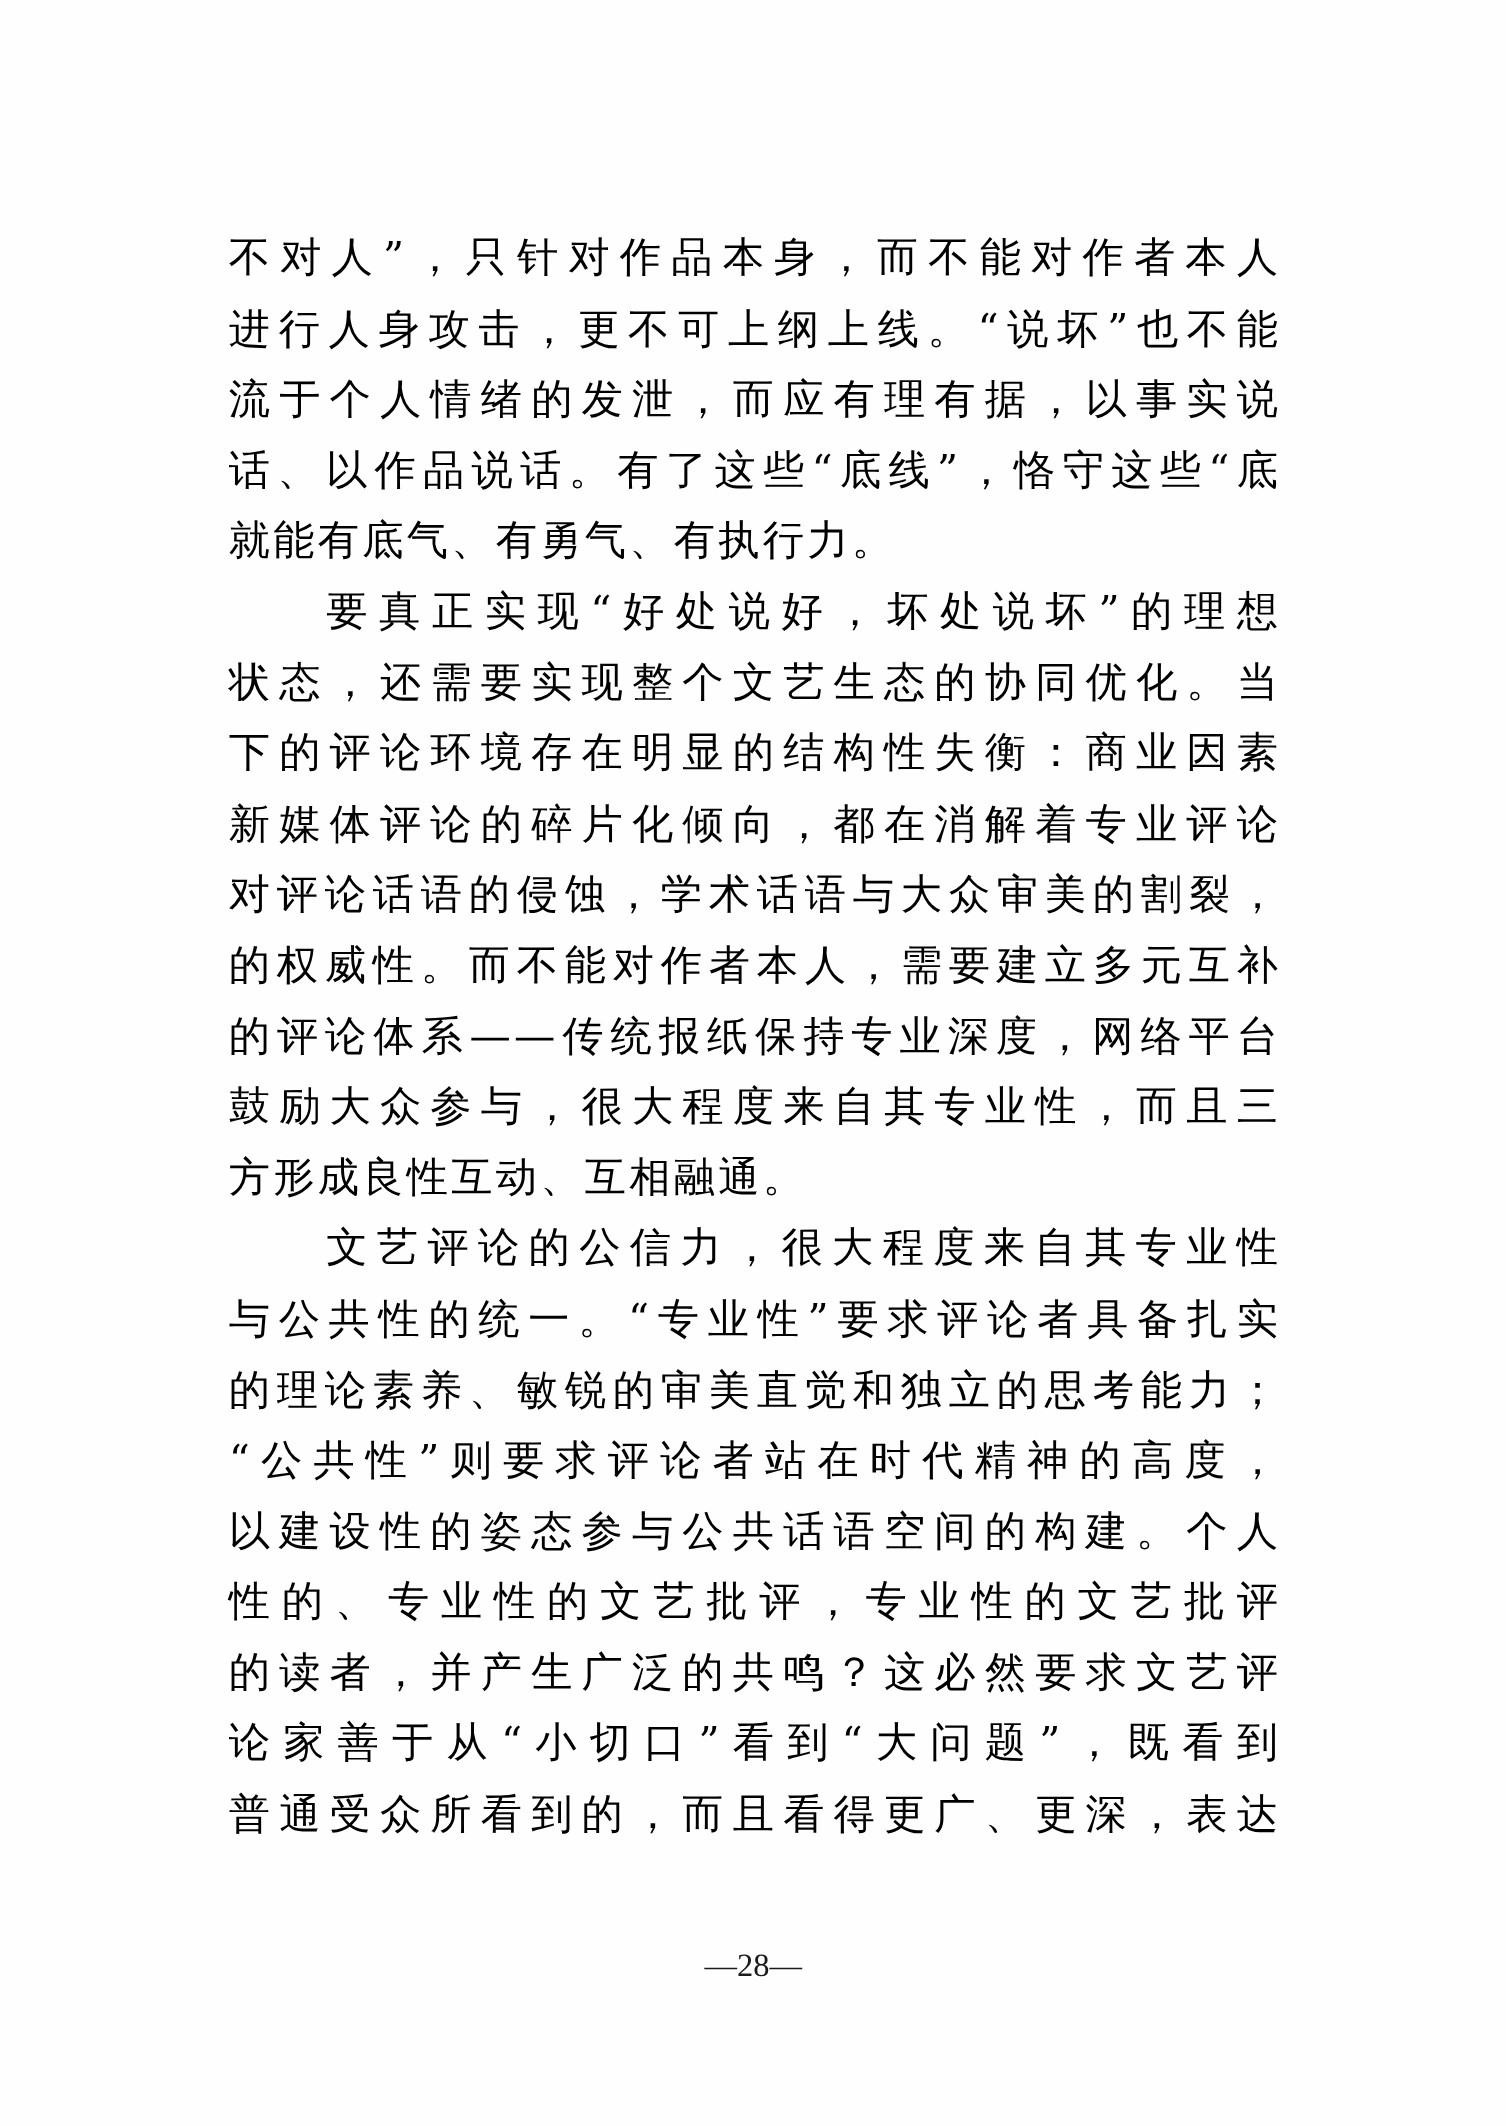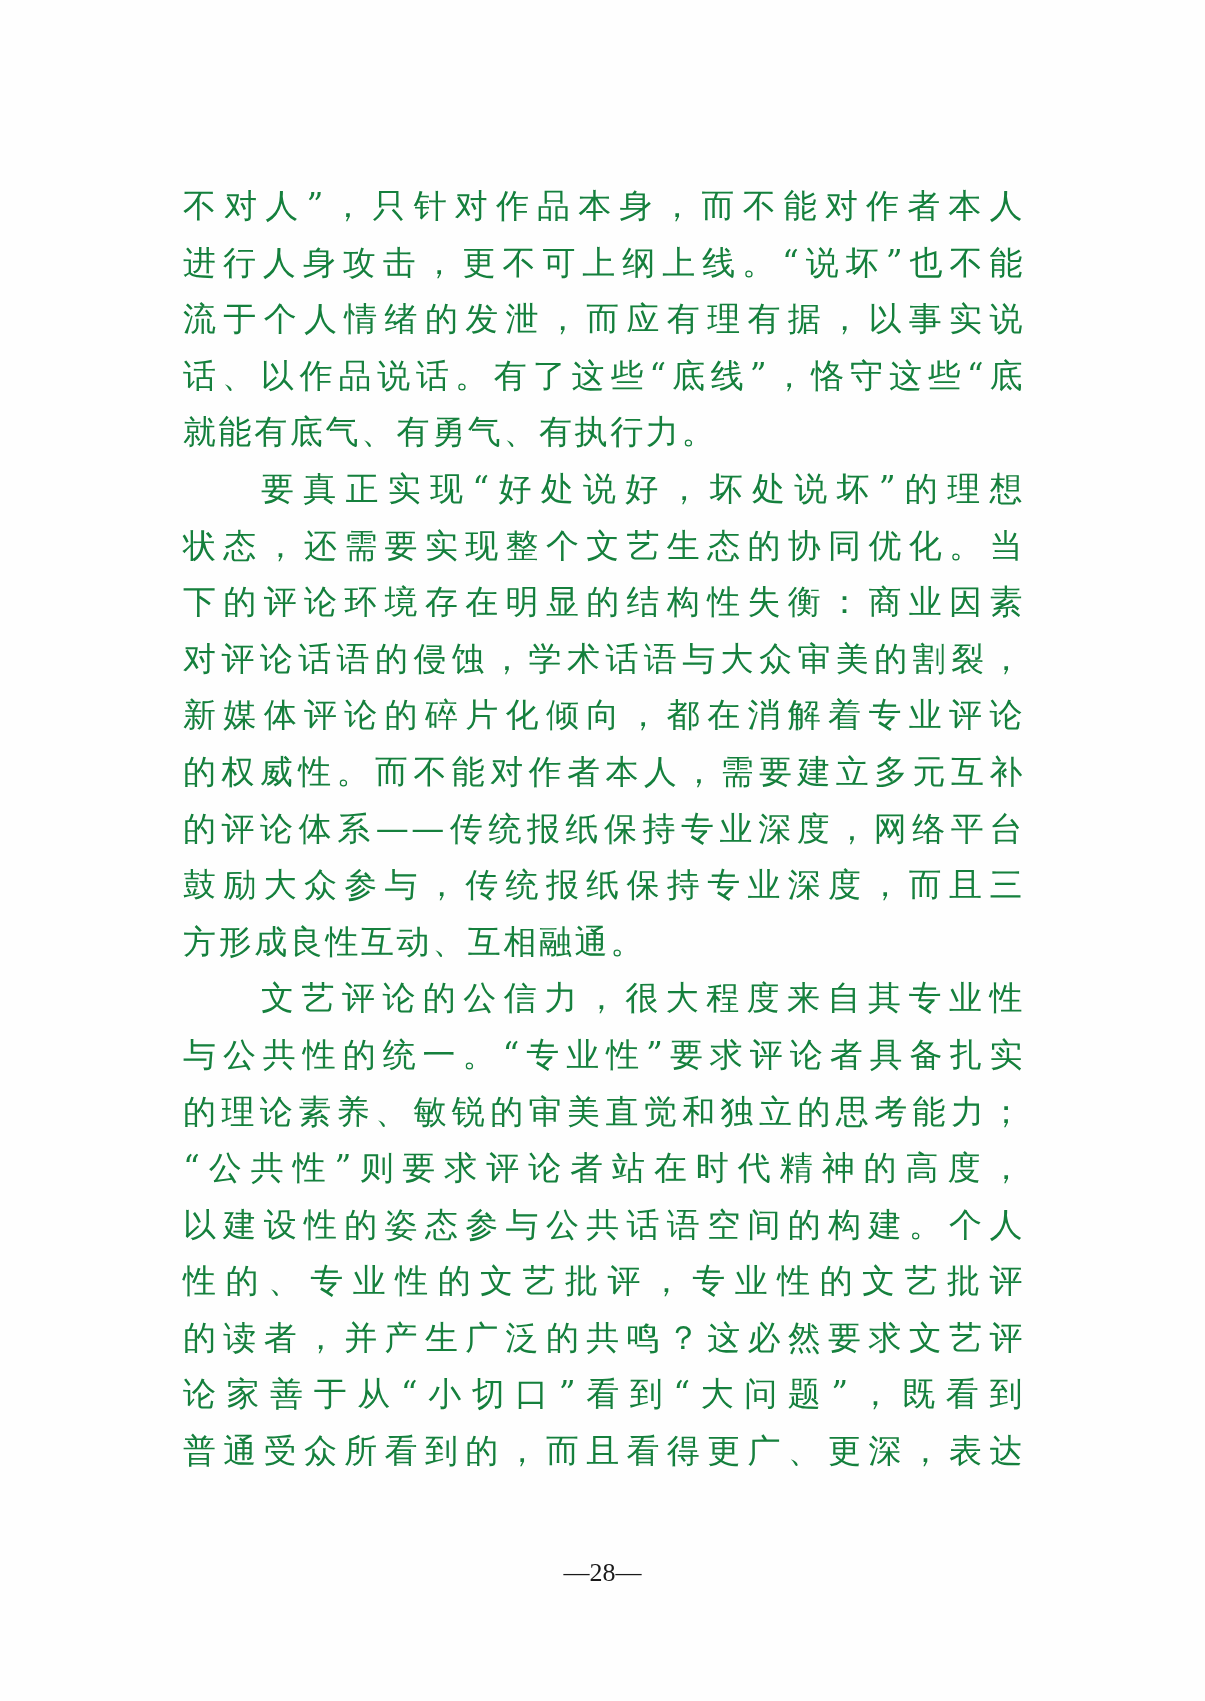--- a/index.html
+++ b/index.html
@@ -1,21 +1,21 @@
 <!DOCTYPE html>
 <html><head>
 <meta charset="utf-8">
 <style>
   html, body { margin:0; padding:0; background:#ffffff; }
   body { width:1205px; height:1701px; position:relative; overflow:hidden; }
   .page { position:absolute; left:0; top:0; width:1205px; height:1701px; background:#fefefe; }
   .body-text {
     position:absolute; left:183px; top:178px; width:842px;
     font-family:"DejaVu Serif", "Liberation Serif", serif;
-    font-size:33px; line-height:56.6px; color:#15803d;
+    font-size:33px; line-height:56.6px; color:#000000;
     letter-spacing:2.6px; text-align:justify;
   }
   .line { display:block; height:56.6px; white-space:nowrap; overflow:visible; text-align-last:justify; text-align:justify; }
   .line.last { text-align-last:left; }
   .indent { padding-left:78px; }
   .page-number {
     position:absolute; left:0; width:1205px; top:1558px; text-align:center;
     font-family:"Liberation Serif", "DejaVu Serif", serif; font-size:26px; color:#1a1a1a;
   }
 </style>
@@ -27,25 +27,25 @@
 
     <span class="line">不对人”，只针对作品本身，而不能对作者本人</span>
     <span class="line">进行人身攻击，更不可上纲上线。“说坏”也不能</span>
     <span class="line">流于个人情绪的发泄，而应有理有据，以事实说</span>
     <span class="line">话、以作品说话。有了这些“底线”，恪守这些“底</span>
     <span class="line last">就能有底气、有勇气、有执行力。</span>
 
     <span class="line indent">要真正实现“好处说好，坏处说坏”的理想</span>
     <span class="line">状态，还需要实现整个文艺生态的协同优化。当</span>
     <span class="line">下的评论环境存在明显的结构性失衡：商业因素</span>
+    <span class="line">新媒体评论的碎片化倾向，都在消解着专业评论</span>
     <span class="line">对评论话语的侵蚀，学术话语与大众审美的割裂，</span>
-    <span class="line">新媒体评论的碎片化倾向，都在消解着专业评论</span>
     <span class="line">的权威性。而不能对作者本人，需要建立多元互补</span>
     <span class="line">的评论体系——传统报纸保持专业深度，网络平台</span>
-    <span class="line">鼓励大众参与，传统报纸保持专业深度，而且三</span>
+    <span class="line">鼓励大众参与，很大程度来自其专业性，而且三</span>
     <span class="line last">方形成良性互动、互相融通。</span>
 
     <span class="line indent">文艺评论的公信力，很大程度来自其专业性</span>
     <span class="line">与公共性的统一。“专业性”要求评论者具备扎实</span>
     <span class="line">的理论素养、敏锐的审美直觉和独立的思考能力；</span>
     <span class="line">“公共性”则要求评论者站在时代精神的高度，</span>
     <span class="line">以建设性的姿态参与公共话语空间的构建。个人</span>
     <span class="line">性的、专业性的文艺批评，专业性的文艺批评</span>
     <span class="line">的读者，并产生广泛的共鸣？这必然要求文艺评</span>
     <span class="line">论家善于从“小切口”看到“大问题”，既看到</span>

